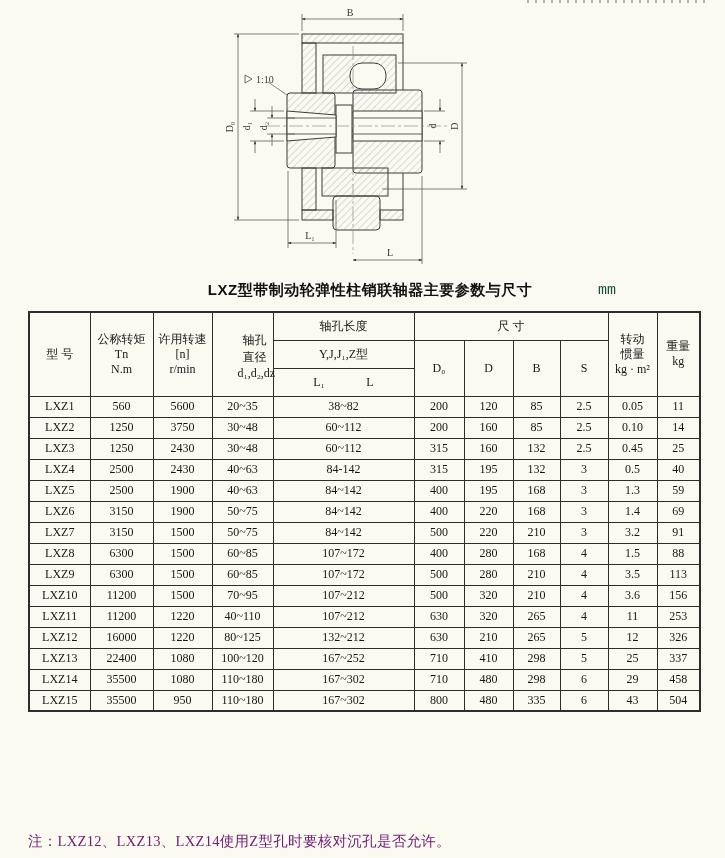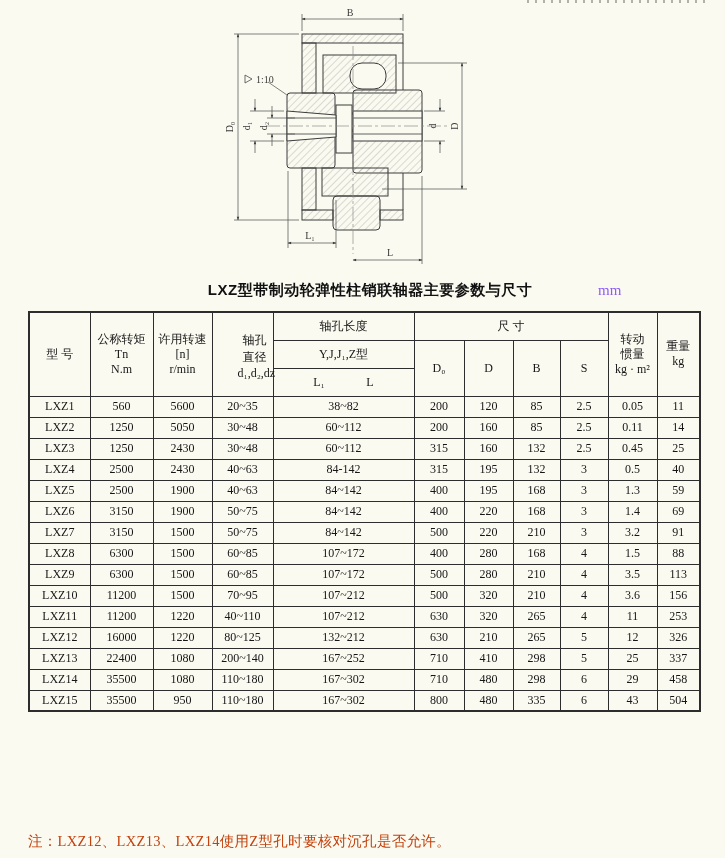--- a/index.html
+++ b/index.html
@@ -20,36 +20,36 @@
   
   .drawing{ position:absolute; left:0; top:0; width:725px; height:278px; }
   .drawing text{ font-family:"Liberation Serif","DejaVu Serif",serif; font-size:10px; fill:#3a3a3a; }
   
   .titlebar{ position:absolute; left:0; top:281px; width:724px; height:18px; }
   .doc-title{
     position:absolute; left:110px; width:520px; text-align:center;
     font-family:"Liberation Sans","DejaVu Sans",sans-serif;
     font-weight:700; font-size:15px; letter-spacing:.5px; color:#111;
   }
-  .unit{ position:absolute; left:598px; top:1px; font-size:15px; color:#8b5cf6; }
+  .unit{ position:absolute; left:598px; top:1px; font-size:15px; color:#14532d;font-family:Liberation Mono, monospace; }
   
   .tbl-wrap{ position:absolute; left:28px; top:311px; }
   table{ border-collapse:collapse; table-layout:fixed; width:671px;
          border:2px solid #2d2d2d; }
   th,td{ border:1px solid #2d2d2d; text-align:center; vertical-align:middle;
          font-weight:normal; font-size:12px; color:#161616; padding:0 1px; }
   thead tr{ height:28px; }
   tbody tr{ height:21px; }
   th .stack{ display:block; line-height:1.25; }
   .bore-len-sub{ display:flex; justify-content:space-around; padding:0 18px; }
   .gap-stack{ display:flex; flex-direction:column; justify-content:space-between; height:56px; padding:6px 0;margin-left:24px; }
   
   .note{
     position:absolute; left:28px; top:832px; width:640px;
-    font-size:14.5px; color:#c2410c; letter-spacing:.3px;
+    font-size:14.5px; color:#701a75; letter-spacing:.3px;
   }
 </style>
 </head>
 <body>
 
 <div class="crop-frag"></div>
 
 <svg class="drawing" viewBox="0 0 725 278">
   <defs>
     <pattern id="hatch" width="5" height="5" patternUnits="userSpaceOnUse" patternTransform="rotate(45)">
@@ -225,28 +225,28 @@
           <td>200</td>
           <td>120</td>
           <td>85</td>
           <td>2.5</td>
           <td>0.05</td>
           <td>11</td>
         </tr>
         <tr>
           <td>LXZ2</td>
           <td>1250</td>
-          <td>5050</td>
+          <td>3750</td>
           <td>30~48</td>
           <td>60~112</td>
           <td>200</td>
           <td>160</td>
           <td>85</td>
           <td>2.5</td>
-          <td>0.11</td>
+          <td>0.10</td>
           <td>14</td>
         </tr>
         <tr>
           <td>LXZ3</td>
           <td>1250</td>
           <td>2430</td>
           <td>30~48</td>
           <td>60~112</td>
           <td>315</td>
           <td>160</td>
@@ -369,21 +369,21 @@
           <td>210</td>
           <td>265</td>
           <td>5</td>
           <td>12</td>
           <td>326</td>
         </tr>
         <tr>
           <td>LXZ13</td>
           <td>22400</td>
           <td>1080</td>
-          <td>200~140</td>
+          <td>100~120</td>
           <td>167~252</td>
           <td>710</td>
           <td>410</td>
           <td>298</td>
           <td>5</td>
           <td>25</td>
           <td>337</td>
         </tr>
         <tr>
           <td>LXZ14</td>

